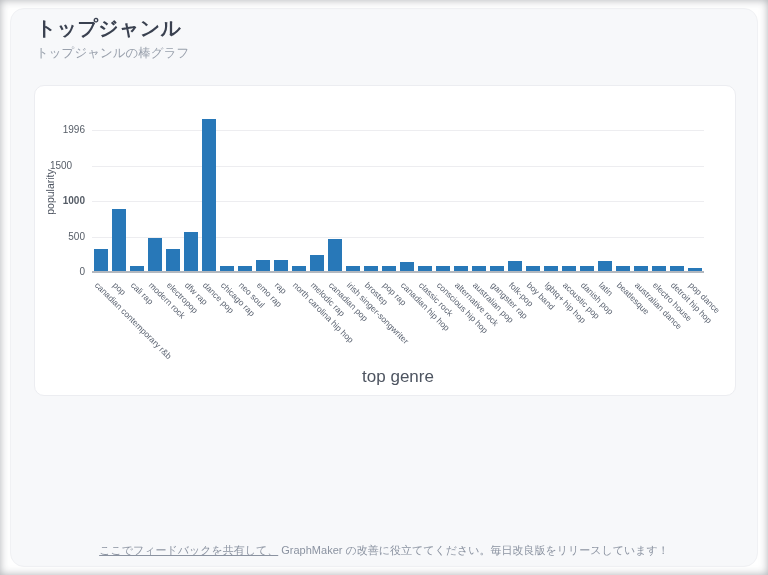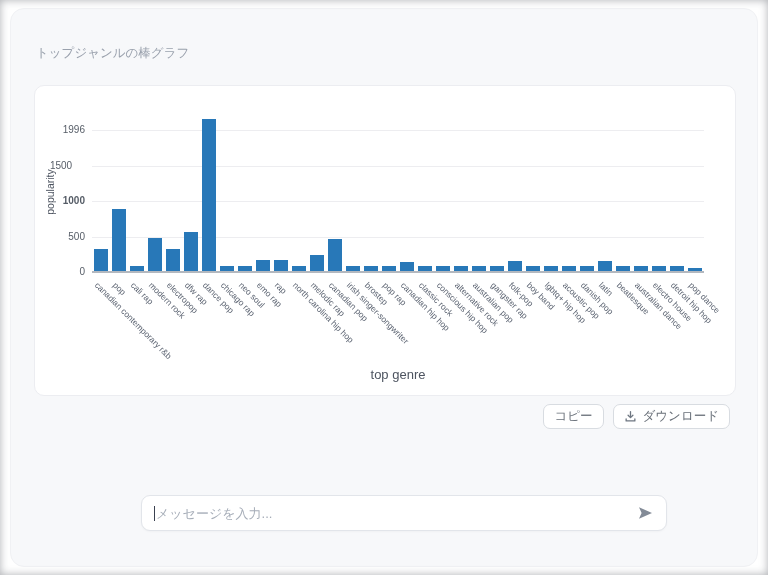--- a/index.html
+++ b/index.html
@@ -19,21 +19,21 @@
   .axisline { position:absolute; height:2px; background:#b3b8bf; z-index:3; }
   .ytick { position:absolute; left:2px; width:48px; text-align:right; font-size:10px; color:#565d67; }
   .bar { position:absolute; background:#2878b8; z-index:1; }
   .xtick { position:absolute; font-size:8.5px; color:#5a6270; white-space:nowrap;
            transform:rotate(45deg); transform-origin:0 0; }
   .ylabel-wrap { position:absolute; left:6px; top:36px; width:18px; height:140px;
                  display:flex; align-items:center; justify-content:center; }
   .ylabel-wrap span { display:block; transform:rotate(-90deg); white-space:nowrap;
                       font-size:10.5px; color:#4d5460; }
   .xlabel { position:absolute; left:57px; top:281px; width:612px; text-align:center;
-            font-size:13px; color:#4d5460; }
+            font-size:17px; color:#4d5460; }
 
   .actions { position:absolute; top:395px; right:27px; display:flex; gap:9px; }
   .btn { display:inline-flex; align-items:center; gap:6px; background:#fff;
          border:1px solid #d8dce1; border-radius:7px; padding:4px 10px; height:25px;
          font-family:inherit; font-size:12.5px; color:#697079; cursor:pointer; }
   .btn svg { display:block; }
 
   .composer { position:absolute; left:130px; top:486px; width:526px; height:36px;
               background:#fff; border:1px solid #e2e5ea; border-radius:9px;
               box-shadow:0 1px 2px rgba(0,0,0,.03); }
@@ -47,20 +47,21 @@
   .footer { position:absolute; left:0; top:534px; width:100%; text-align:center;
             font-size:11px; color:#8b93a1; }
   .footer a { color:#8b93a1; text-decoration:underline; cursor:pointer; }
 </style>
 </head>
 <body>
 
 <div class="screen">
   <div class="panel">
 
+    <div class="title">トップジャンル</div>
     <div class="subtitle">トップジャンルの棒グラフ</div>
 
     <div class="card">
       <div class="chart" id="chart">
         <div class="ylabel-wrap">
           <span>popularity</span>
         </div>
         <div class="xlabel">top genre</div>
       <div class="axisline" style="left: 57px; width: 612px; top: 185px;"></div>
           <div class="ytick" style="top: 180px;">0</div>
@@ -136,39 +137,20 @@
           <div class="xtick" style="left: 605px; top: 194px;">australian dance</div>
           <div class="bar" style="left: 617px; width: 14px; top: 180.32px; height: 5.68px; background: rgb(40, 120, 184);"></div>
           <div class="xtick" style="left: 623px; top: 194px;">electro house</div>
           <div class="bar" style="left: 635px; width: 14px; top: 180.32px; height: 5.68px; background: rgb(40, 120, 184);"></div>
           <div class="xtick" style="left: 641px; top: 194px;">detroit hip hop</div>
           <div class="bar" style="left: 653px; width: 14px; top: 181.74px; height: 4.26px; background: rgb(40, 120, 184);"></div>
           <div class="xtick" style="left: 659px; top: 194px;">pop dance</div>
         </div>
     </div>
 
-    <div class="actions">
-      <button class="btn">
-        <span>コピー</span>
-      </button>
-      <button class="btn">
-        <svg width="13" height="13" viewBox="0 0 14 14">
-          <path d="M7 1.8v6" stroke="#6e7681" stroke-width="1.4" fill="none" stroke-linecap="round"></path>
-          <path d="M4.4 5.6 7 8.2 9.6 5.6" stroke="#6e7681" stroke-width="1.4" fill="none" stroke-linecap="round" stroke-linejoin="round"></path>
-          <path d="M2.3 9.6v2.2h9.4V9.6" stroke="#6e7681" stroke-width="1.4" fill="none" stroke-linecap="round" stroke-linejoin="round"></path>
-        </svg>
-        <span>ダウンロード</span>
-      </button>
+
+
+    <div class="footer">
+      <a>ここでフィードバックを共有して、</a><span> GraphMaker の改善に役立ててください。毎日改良版をリリースしています！</span>
     </div>
-
-    <div class="composer">
-      <span class="caret"></span>
-      <input type="text" value="" placeholder="メッセージを入力..." style="">
-      <span class="send">
-        <svg width="15" height="14" viewBox="0 0 15 14">
-          <path d="M1 1.2 14 7 1 12.8 3.6 7 Z" fill="#838b97"></path>
-        </svg>
-      </span>
-    </div>
-
 
   </div>
 </div>
 
 </body></html>

